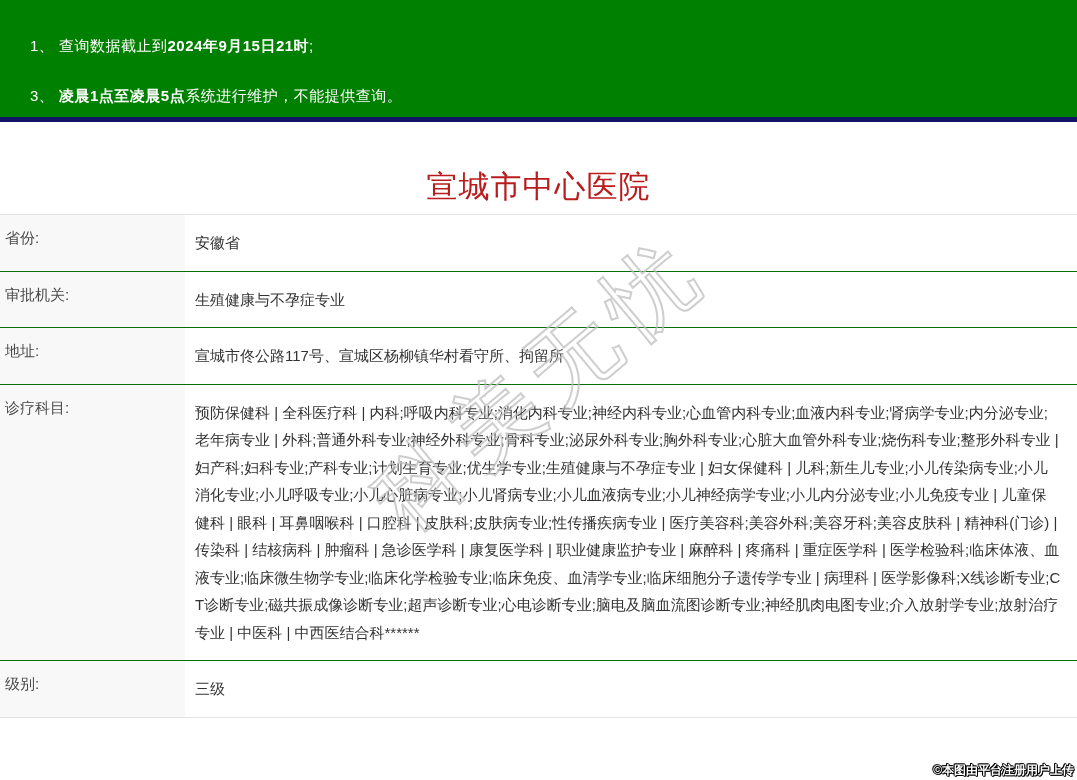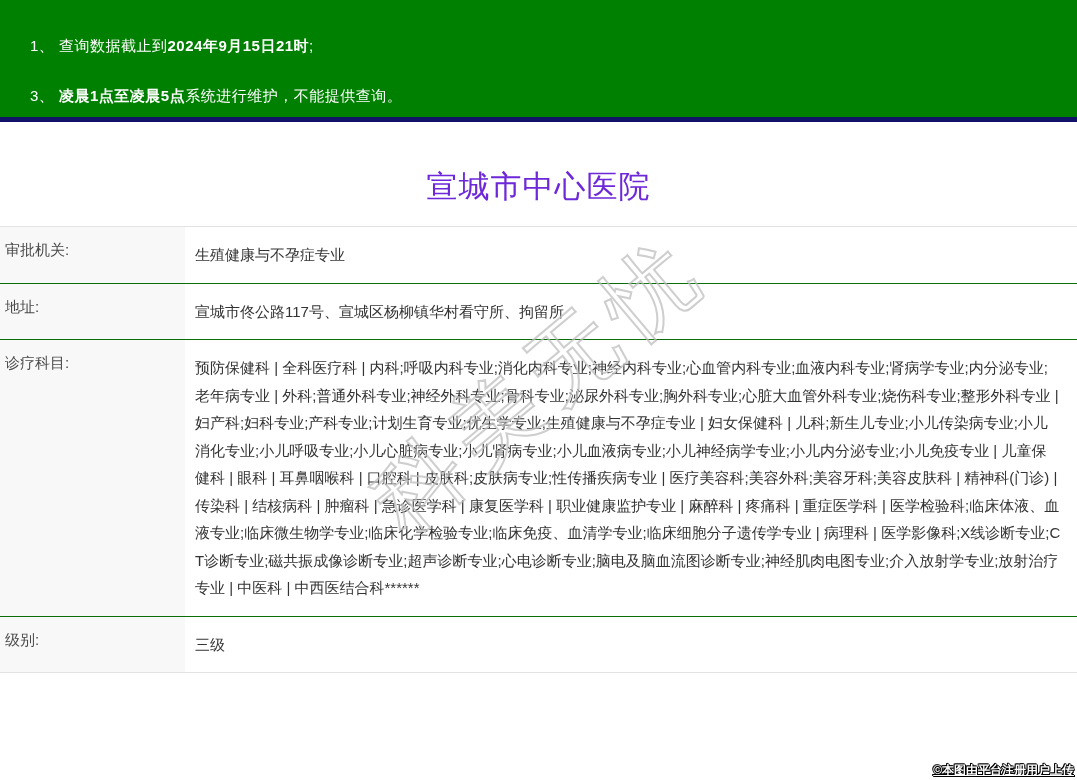--- a/index.html
+++ b/index.html
@@ -21,25 +21,25 @@
   .notice-item {
     font-size: 15px;
     line-height: 27px;
     letter-spacing: 0.5px;
     margin-top: 23px;
   }
   .notice-item b { font-weight: bold; }
   
   .page-title {
     margin-top: 44px;
-    margin-bottom: 18px;
+    margin-bottom: 6px;
     text-align: center;
     font-size: 31px;
     font-weight: 400;
-    color: #6d28d9;
+    color: #b91c1c;
     letter-spacing: 1px;
   }
   
   table.info {
     width: 100%;
     border-collapse: collapse;
     border-top: 1px solid #e3e3e3;
     table-layout: fixed;
   }
   table.info tr { border-bottom: 1px solid #0a6e0a; }
@@ -74,35 +74,38 @@
     z-index: 5;
   }
   .wm-corner {
     position: absolute;
     right: 3px; bottom: 1px;
     font-size: 12px;
     font-weight: bold;
     color: #ffffff;
     text-shadow: -1px 0 #000, 1px 0 #000, 0 -1px #000, 0 1px #000, 1px 1px #000, -1px -1px #000;
     z-index: 6;
-    text-decoration: underline;
   }
 </style>
 </head>
 <body>
 
 <div class="notice">
   <div class="notice-item"><span>1、 查询数据截止到</span><b>2024年9月15日21时</b><span>;</span></div>
   <div class="notice-item"><span>3、 </span><b>凌晨1点至凌晨5点</b><span>系统进行维护，不能提供查询。</span></div>
 </div>
 
 <h1 class="page-title">宣城市中心医院</h1>
 
 <table class="info">
   <tbody>
+      <tr>
+    <td class="lbl">省份:</td>
+    <td class="val">安徽省</td>
+  </tr>
   <tr>
     <td class="lbl">审批机关:</td>
     <td class="val">生殖健康与不孕症专业</td>
   </tr>
   <tr>
     <td class="lbl">地址:</td>
     <td class="val">宣城市佟公路117号、宣城区杨柳镇华村看守所、拘留所</td>
   </tr>
   <tr>
     <td class="lbl">诊疗科目:</td>

